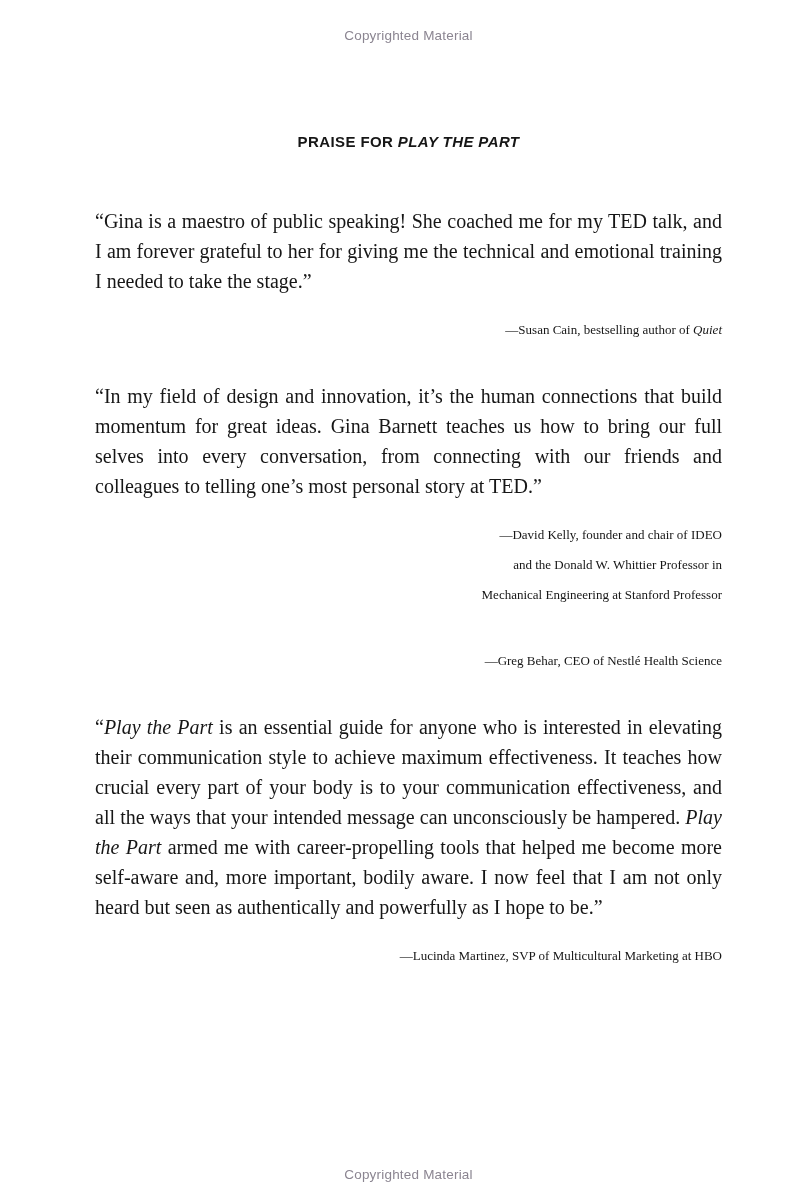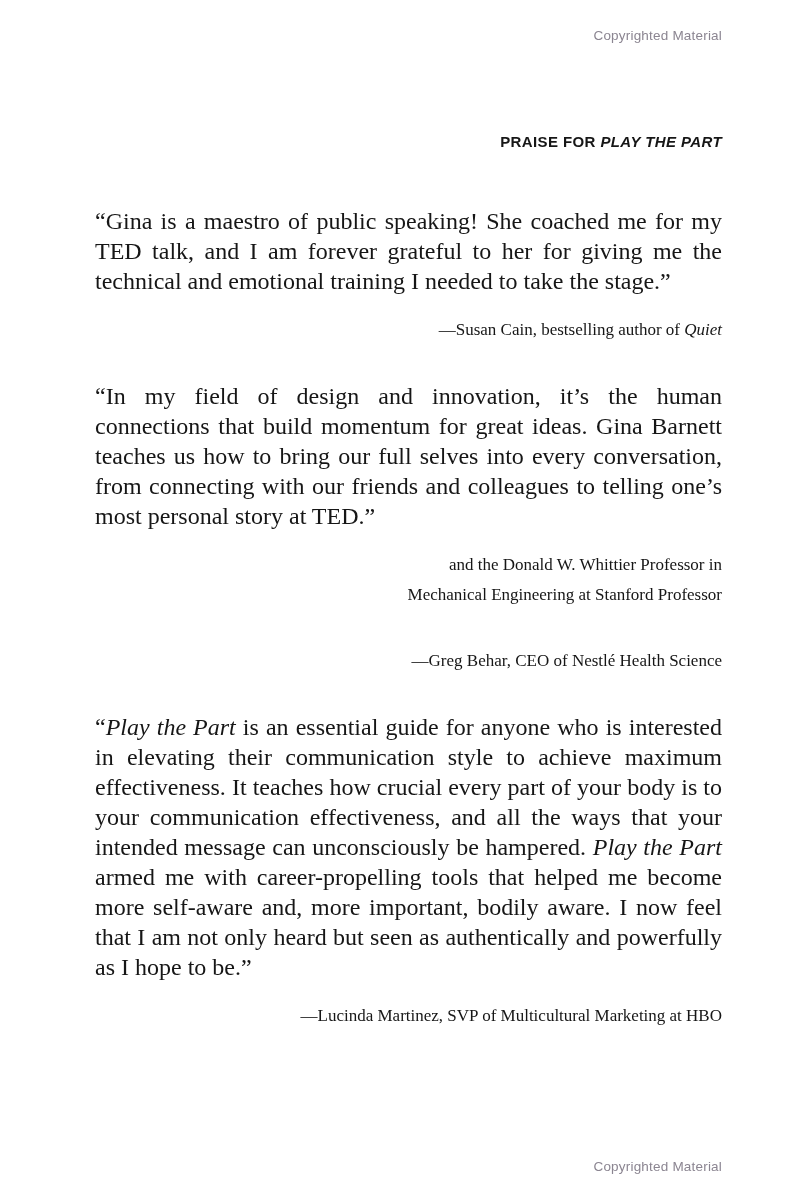--- a/index.html
+++ b/index.html
@@ -7,22 +7,21 @@
   body { display: flex; justify-content: center; }
 
   .page {
     width: 800px;
     height: 1200px;
     background: var(--background, #ffffff);
     color: var(--body-text, #161616);
     font-family: "Liberation Serif", serif;
     display: flex;
     flex-direction: column;
-    padding: 28px 78px 26px 95px;
-    align-items: flex-end;
+    padding: 28px 78px 18px 95px;
   }
 
   .copyright {
     font-family: "Liberation Sans", sans-serif;
     font-size: 13.5px;
     letter-spacing: 0.2px;
     color: var(--copyright-text, #8b8591);
     text-align: center;
     flex: 0 0 auto;
   }
@@ -35,28 +34,28 @@
     text-align: center;
     color: var(--body-text, #161616);
     margin-top: 90px;
     margin-bottom: 56px;
   }
   .heading .it { font-style: italic; }
 
   .quote { margin: 0; }
 
   .quote-body {
-    font-size: 24px;
+    font-size: 20px;
     line-height: 30px;
     text-align: justify;
     margin-bottom: 9px;
   }
 
   .quote-attribution {
-    font-size: 17px;
+    font-size: 13px;
     line-height: 30px;
     text-align: right;
     margin-bottom: 36px;
     margin-top: 19px;
   }
   .quote:last-child .quote-attribution { margin-bottom: 0; }
 
   .attr-line { display: block; }
   .it { font-style: italic; }
 
@@ -74,20 +73,21 @@
   <div id="quotes">
       <div class="quote">
         <p class="quote-body"><span>“Gina is a maestro of public speaking! She coached me for my TED talk, and I am forever grateful to her for giving me the technical and emotional training I needed to take the stage.”</span></p>
         <p class="quote-attribution">
           <span class="attr-line"><span>—Susan Cain, bestselling author of </span><span class="it">Quiet</span></span>
         </p>
       </div>
       <div class="quote">
         <p class="quote-body"><span>“In my field of design and innovation, it’s the human connections that build momentum for great ideas. Gina Barnett teaches us how to bring our full selves into every conversation, from connecting with our friends and colleagues to telling one’s most personal story at TED.”</span></p>
         <p class="quote-attribution">
+          <span class="attr-line"><span>—David Kelly, founder and chair of IDEO</span></span>
           <span class="attr-line"><span>and the Donald W. Whittier Professor in</span></span>
           <span class="attr-line"><span>Mechanical Engineering at Stanford Professor</span></span>
         </p>
       </div>
       <div class="quote">
         <p class="quote-attribution">
           <span class="attr-line"><span>—Greg Behar, CEO of Nestlé Health Science</span></span>
         </p>
       </div>
       <div class="quote">

